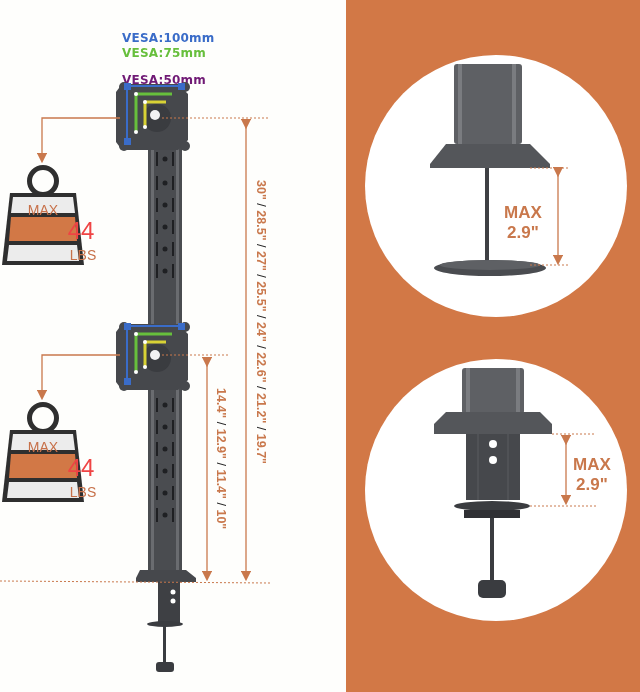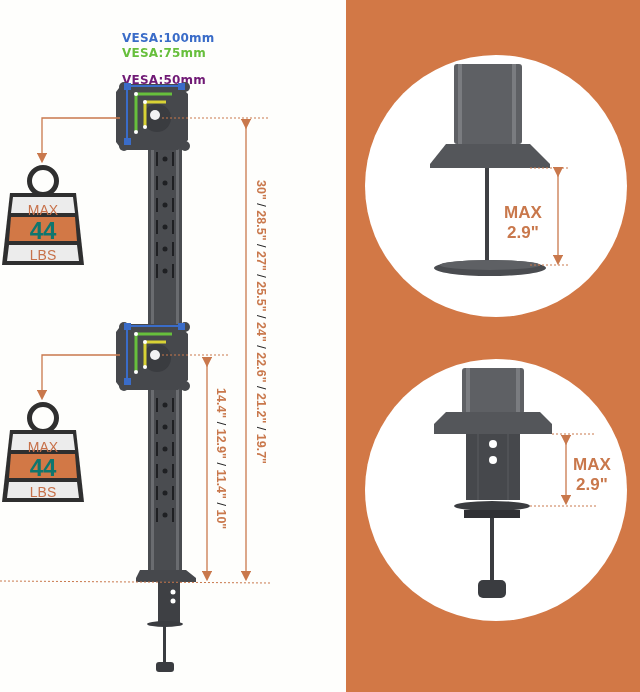--- a/index.html
+++ b/index.html
@@ -9,22 +9,22 @@
   .abs { position:absolute; }
   .vesa { position:absolute; left:122px; font-weight:bold; font-size:12px; line-height:15px; letter-spacing:0.2px;margin-top:8px; }
   .vesa-100 { top:23px; color:#3a6cc8; }
   .vesa-75 { top:38px; color:#67bf3c;text-align:right; }
   .vesa-50 { top:65px; color:#701a75;text-align:right; }
   .weight { position:absolute; width:86px; height:104px; }
   .weight .ring { position:absolute; left:27px; top:0; width:26px; height:26px; border:5px solid #2f2f2f; border-radius:50%; box-sizing:border-box; width:32px; height:32px; left:27px; }
   .weight .body { position:absolute; left:0; top:26px; width:86px; height:76px; }
   .weight .txt { position:absolute; left:0; width:86px; text-align:center; font-family:"Liberation Sans", sans-serif; }
   .weight .max { top:37px; font-size:14px; color:#c7714a; }
-  .weight .num { top:52px; font-size:24px; font-weight:bold; color:#0f766e; }
-  .weight .lbs { top:82px; font-size:14px; color:#c7714a; }
+  .weight .num { top:52px; font-size:24px; font-weight:normal; color:#ef4444;padding-left:38px; }
+  .weight .lbs { top:82px; font-size:14px; color:#c7714a;margin-left:40px; }
   .dim-text { position:absolute; color:#c9784c; font-size:12.5px; font-weight:bold; white-space:nowrap; transform-origin:0 0; transform:rotate(90deg); font-family:"Liberation Sans", sans-serif; }
   .dim-text .sep { color:#222; font-weight:normal; }
   .circle { position:absolute; width:262px; height:262px; border-radius:50%; background:#ffffff; left:365px; }
   .c1 { top:55px; }
   .c2 { top:359px; }
   .clamp-label { position:absolute; color:#c9784c; font-size:17px; font-weight:bold; line-height:20px; text-align:center; font-family:"Liberation Sans", sans-serif; }
 </style>
 </head>
 <body>
 

